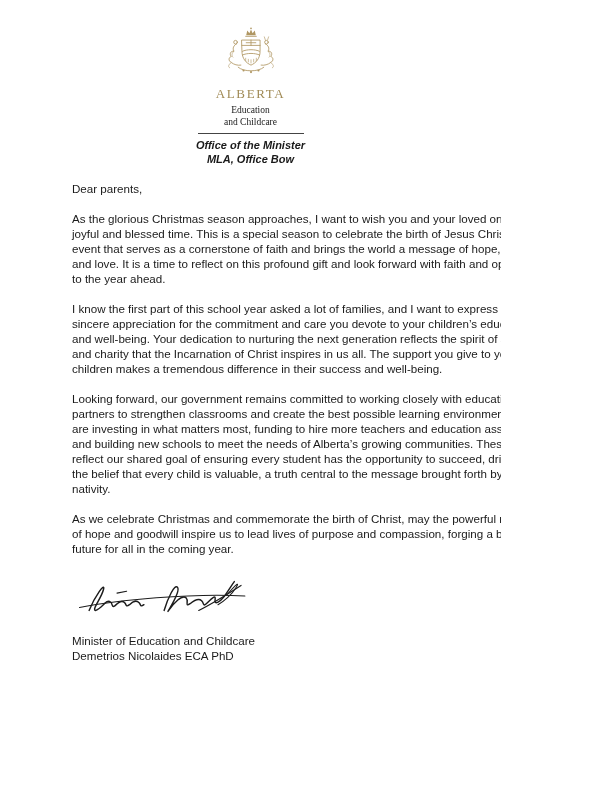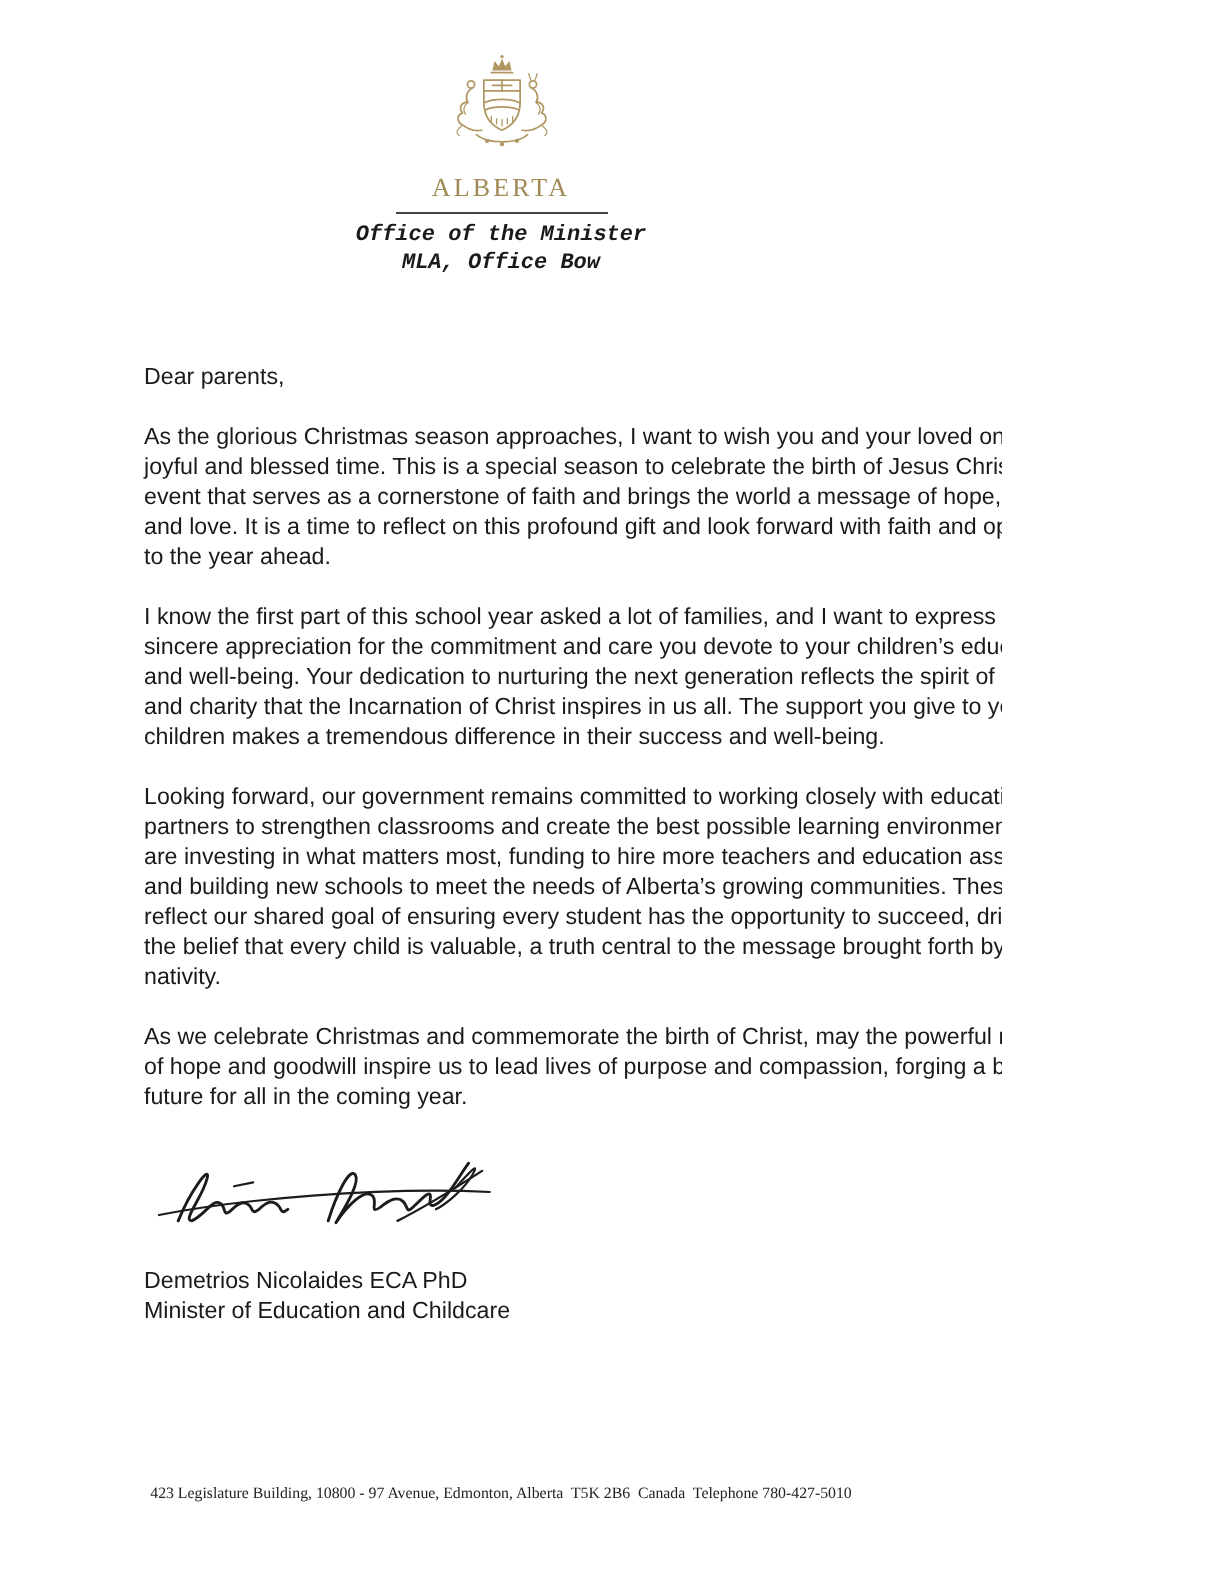--- a/index.html
+++ b/index.html
@@ -28,21 +28,21 @@
     font-family:"Liberation Serif", serif;
     font-size:9.5px;line-height:11.5px;
     color:#1a1a1a;
     margin-top:4px;
   }
   .lh-divider{
     width:106px;height:1px;background:#444;
     margin:5px auto 4px auto;
   }
   .office{
-    font-family:Liberation Mono, monospace;
+    font-family:Liberation Sans, sans-serif;
     font-style:italic;font-weight:bold;
     font-size:11px;line-height:14px;
     color:#1a1a1a;
   }
   
   .letter-body{
     position:absolute;left:72px;top:181px;width:476px;
     font-size:11.6px;line-height:15px;
   }
   .letter-body p{margin:0 0 15px 0;}
@@ -100,20 +100,24 @@
         <path d="M97,68 C102,72 104,76 100,78" stroke-width="1.1"></path>
 
         <path d="M36,77 C46,86 74,86 84,77"></path>
         <circle cx="46" cy="83" r="2" fill="#b09763" stroke="none"></circle>
         <circle cx="60" cy="86" r="2" fill="#b09763" stroke="none"></circle>
         <circle cx="74" cy="83" r="2" fill="#b09763" stroke="none"></circle>
       </g>
     </svg>
 
     <div class="org-name">ALBERTA</div>
+    <div class="dept">
+      <div>Education</div>
+      <div>and Childcare</div>
+    </div>
     <div class="lh-divider"></div>
     <div class="office">
       <div>Office of the Minister</div>
       <div>MLA, Office Bow</div>
     </div>
   </div>
 
   <div class="letter-body">
     <p class="salutation">Dear parents,</p>
     <p>As the glorious Christmas season approaches, I want to wish you and your loved ones a joyful and blessed time. This is a special season to celebrate the birth of Jesus Christ, the event that serves as a cornerstone of faith and brings the world a message of hope, peace, and love. It is a time to reflect on this profound gift and look forward with faith and optimism to the year ahead.</p>
@@ -132,20 +136,19 @@
 
           <path d="M92,41 C96,28 103,13 106,17 C109,21 100,35 96,42 C102,33 111,24 115,28 C118,31 113,38 119,34 C124,30 128,28 131,31 C134,34 132,38 137,33 C142,28 146,24 145,30 C144,36 150,32 154,27 C158,22 162,15 165,11"></path>
 
           <path d="M128,41 C142,34 158,24 172,15" stroke-width="1.2"></path>
           <path d="M158,24 C166,15 171,10 167,17 C163,24 154,32 148,35" stroke-width="1.1"></path>
         </g>
       </svg>
     </div>
 
     <div class="signer">
+      <div>Minister of Education and Childcare</div>
       <div>Demetrios Nicolaides ECA PhD</div>
-      <div>Minister of Education and Childcare</div>
     </div>
   </div>
 
-  <div class="page-footer">423 Legislature Building, 10800 - 97 Avenue, Edmonton, Alberta  T5K 2B6  Canada  Telephone 780-427-5010</div>
 
 </div>
 
 </body></html>

